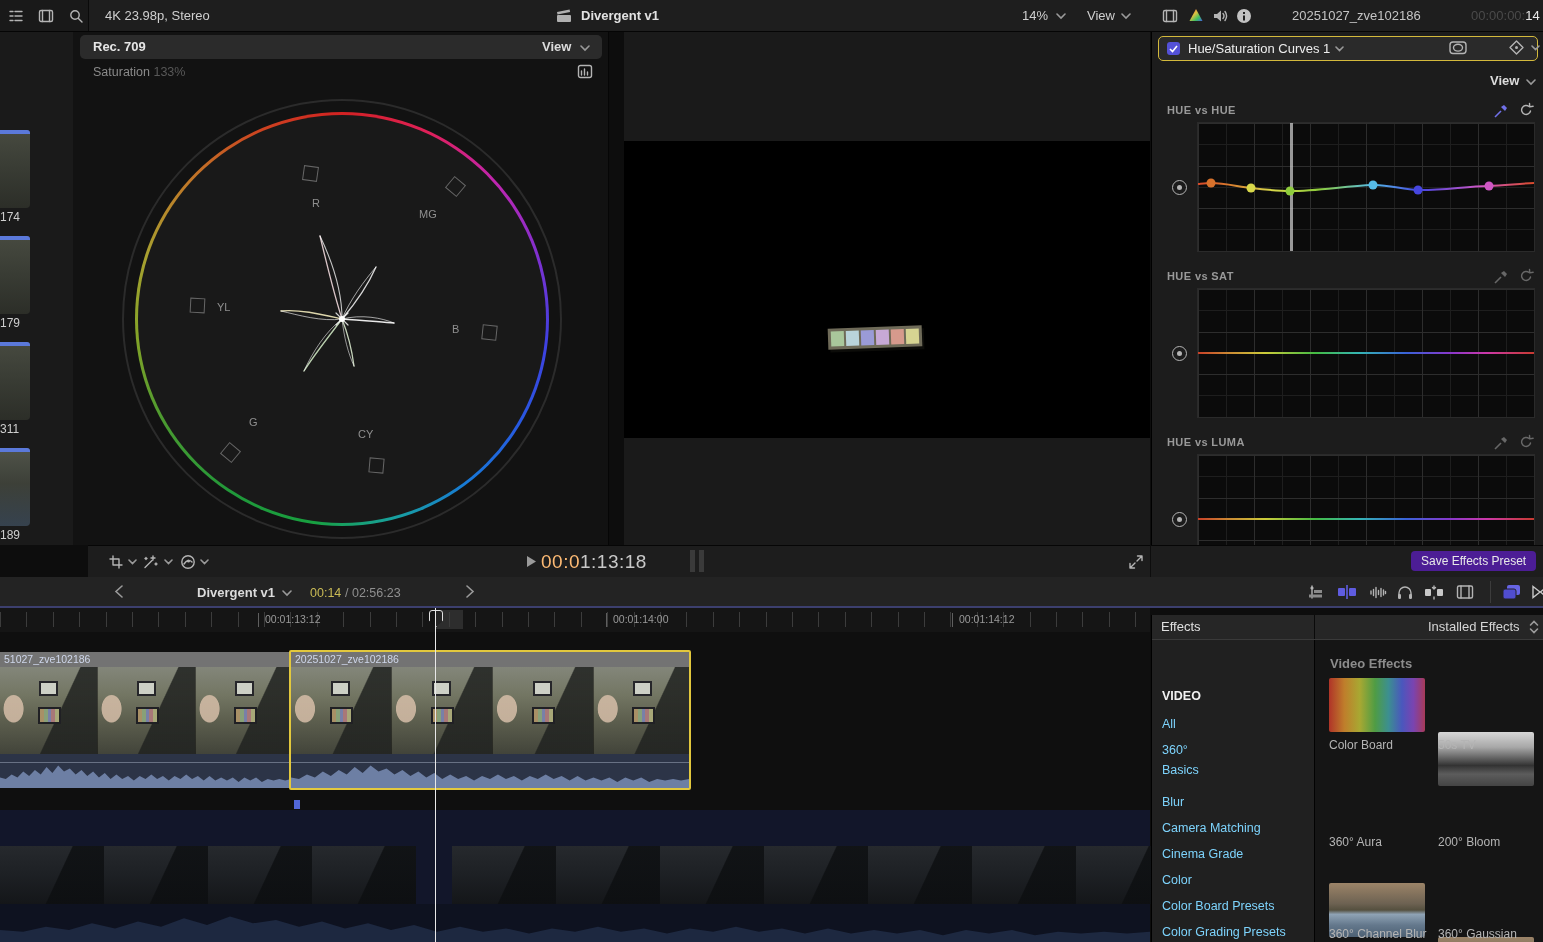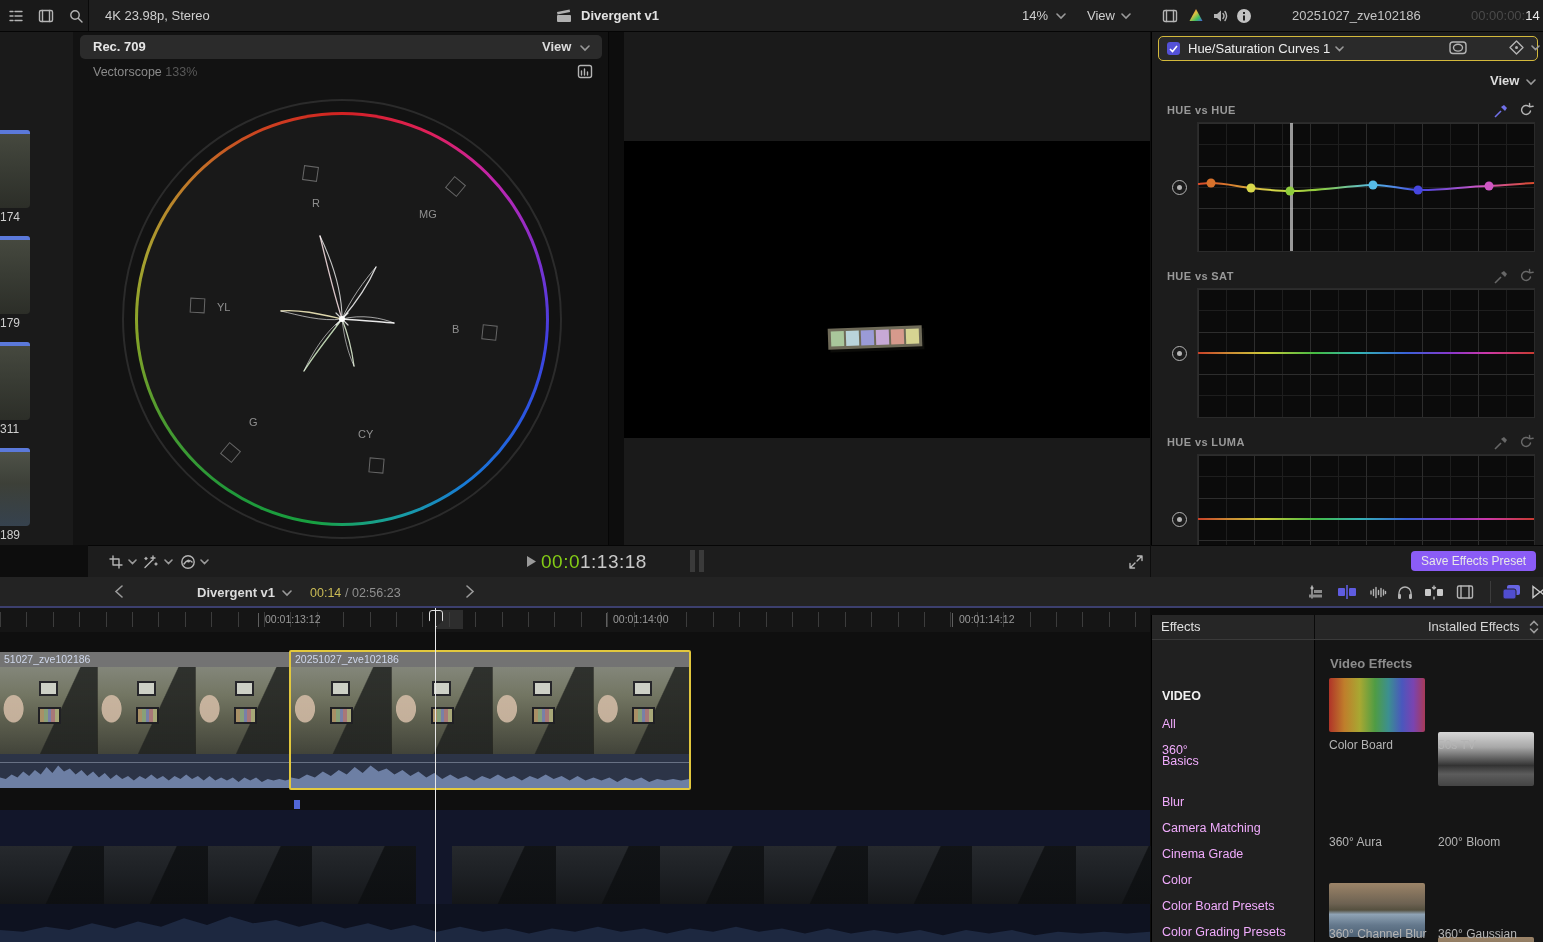--- a/index.html
+++ b/index.html
@@ -29,23 +29,23 @@
   .tbox{width:13px;height:13px;border:1px solid rgba(165,165,165,.55);}
   .tlab{color:#8f8f8f;font-size:11px;}
   
   .viewer{left:624px;top:32px;width:526px;height:513px;background:#1a1a1a;}
   .vid{left:0;top:109px;width:526px;height:297px;background:#000;}
   .chart{display:flex;gap:2px;padding:3px;background:#6e6a58;transform:rotate(-2deg);box-shadow:2px 3px 0 rgba(20,20,15,.6);}
   .chart i{width:13px;height:15px;display:block;}
   
   .vbar{left:88px;top:545px;width:1062px;height:31px;background:#1d1d1d;border-top:1px solid #060606;}
   .tc-big{font-size:19px;letter-spacing:.5px;color:#c9c9c9;}
-  .tc-big .dim{color:#84cc16;}
+  .tc-big .dim{color:#fdba74;}
   .ibar{left:1151px;top:545px;width:392px;height:31px;background:#1d1d1d;border-top:1px solid #060606;}
-  .btn{background:#8b5cf6;border-radius:4px;color:#e8e8e8;font-size:12px;padding:3px 10px;line-height:14px;}
+  .btn{background:#4c1d95;border-radius:4px;color:#e8e8e8;font-size:12px;padding:3px 10px;line-height:14px;}
   
   .insp{left:1151px;top:32px;width:392px;height:513px;background:#1c1c1c;border-left:1px solid #000;}
   .fxbar{left:6px;top:4px;width:378px;height:23px;background:#2a2a2a;border:1.5px solid #d3b93c;border-radius:5px;display:flex;align-items:center;}
   .cbox{width:13px;height:13px;background:#5451d8;border-radius:3px;margin:0 8px 0 8px;position:relative;}
   .sec-t{font-size:11px;font-weight:700;color:#999;letter-spacing:.4px;}
   .graph{background-color:#0b0b0b;border:1px solid #2a2a2a;
     background-image:
       repeating-linear-gradient(90deg,#2d2d2d 0 1px,transparent 1px 56px),
       repeating-linear-gradient(180deg,#2d2d2d 0 1px,transparent 1px 42.6px),
       repeating-linear-gradient(90deg,#1e1e1e 0 1px,transparent 1px 28px),
@@ -81,21 +81,21 @@
   .wf svg{position:absolute;left:0;bottom:0;width:100%;height:30px;color:#6d7fa4;}
   .wf::after{content:"";position:absolute;left:0;top:8px;width:100%;height:1px;background:rgba(195,205,225,.4);}
   .dimthumb{height:58px;flex:none;position:relative;
      background:linear-gradient(115deg,transparent 55%,rgba(12,14,16,.8) 56%),
      linear-gradient(180deg,#26292d 0%,#1e2125 45%,#141619 100%);}
   .playhead{background:#e8e8e8;width:1px;}
   
   .fx{left:1151px;top:608px;width:392px;height:334px;background:#151515;border-left:1px solid #000;margin-top:7px;}
   .fxhead{left:0;top:0;width:392px;height:24px;background:#262626;border-bottom:1px solid #3a3a3a;}
   .fxlist{left:0;top:25px;width:162px;height:309px;background:#202020;border-right:1px solid #020202;}
-  .ecat{position:absolute;left:10px;font-size:12.5px;color:#f0abfc;white-space:nowrap;}
+  .ecat{position:absolute;left:10px;font-size:12.5px;color:#7dd3fc;white-space:nowrap;}
   .ecat.hdr{font-weight:700;color:#f0f0f0;}
   .fxgrid-title{font-weight:700;color:#8c8c8c;font-size:13px;}
   .fxthumb{width:96px;height:54px;border-radius:2px;overflow:hidden;position:relative;}
   .fxlabel{width:100px;font-size:12px;color:#b4b4b4;line-height:14px;}
   .th-colorboard{background:linear-gradient(90deg,#b03428 0%,#bf7e2b 16%,#a8a832 32%,#4f9c44 48%,#3c8f90 62%,#4a57bd 76%,#7a44b0 88%,#a83a58 100%);}
   .th-50stv{background:linear-gradient(180deg,#d6d6d6 0%,#a8a8a8 28%,#6e6e6e 45%,#333 62%,#5c5c5c 78%,#444 100%);}
   .th-lake{background:linear-gradient(180deg,#9c8468 0%,#6d6252 38%,#55503f 50%,#8fa3b5 58%,#64788c 78%,#4d6073 100%);}
 </style>
 </head>
 <body>
@@ -182,21 +182,21 @@
 </div>
 
 <div class="abs vs">
   <div class="abs vs-head">
     <span class="abs" style="left:13px;top:4px;font-weight:700;color:#e6e6e6">Rec. 709</span>
     <span class="abs" style="left:462px;top:4px;font-weight:700;color:#dcdcdc">View</span>
     <svg class="abs" style="left:500px;top:10px" width="10" height="7">
         <path class="chev" d="M1 1l4 4 4-4"></path>
       </svg>
   </div>
-  <span class="abs" style="left:20px;top:33px;font-size:12.5px;color:#8a8a8a"><span>Vectorscope</span> <span style="color:#585858">133%</span></span>
+  <span class="abs" style="left:20px;top:33px;font-size:12.5px;color:#8a8a8a"><span>Saturation</span> <span style="color:#585858">133%</span></span>
   <svg class="abs" style="left:504px;top:32px" width="16" height="16">
       <rect class="ic" x="1.5" y="1.5" width="13" height="12" rx="2"></rect>
       <path class="ic" d="M4.5 11V7M7.5 11V5M10.5 11V8"></path>
     </svg>
 
   <div class="abs vs-ringo" style="left:49px;top:67px;width:436px;height:436px"></div>
   <div class="abs vs-ring" style="left:62px;top:80px;width:414px;height:414px;background:conic-gradient(#d22222 0deg,#e0205a 25deg,#c026b0 48deg,#8030d0 72deg,#4040e0 96deg,#2858e0 120deg,#1878d8 142deg,#18a0a0 165deg,#18a040 188deg,#20983a 212deg,#4a9a30 240deg,#86a428 266deg,#a8a030 288deg,#c07828 312deg,#cc4420 336deg,#d22222 360deg)"></div>
 
   <div class="abs tbox" style="left:230px;top:134px;transform:rotate(8deg)"></div>
   <div class="abs tbox" style="left:375px;top:147px;transform:rotate(40deg)"></div>
@@ -494,21 +494,21 @@
     <span class="abs" style="left:276px;top:4px;color:#d6d6d6">Installed Effects</span>
     <svg class="abs" style="left:377px;top:5px" width="10" height="14">
         <path class="chev" d="M1.5 5L5 1.5 8.5 5M1.5 9L5 12.5 8.5 9"></path>
       </svg>
     <div class="abs" style="left:162px;top:0;width:1px;height:24px;background:#0a0a0a"></div>
   </div>
   <div class="abs fxlist">
     <div class="ecat hdr" style="top:49px">VIDEO</div>
     <div class="ecat" style="top:77px">All</div>
     <div class="ecat" style="top:103px">360°</div>
-    <div class="ecat" style="top:114px">Basics</div>
+    <div class="ecat" style="top:123px">Basics</div>
     <div class="ecat" style="top:155px">Blur</div>
     <div class="ecat" style="top:181px">Camera Matching</div>
     <div class="ecat" style="top:207px">Cinema Grade</div>
     <div class="ecat" style="top:233px">Color</div>
     <div class="ecat" style="top:259px">Color Board Presets</div>
     <div class="ecat" style="top:285px">Color Grading Presets</div>
 
   </div>
   <span class="abs fxgrid-title" style="left:178px;top:41px">Video Effects</span>
 

